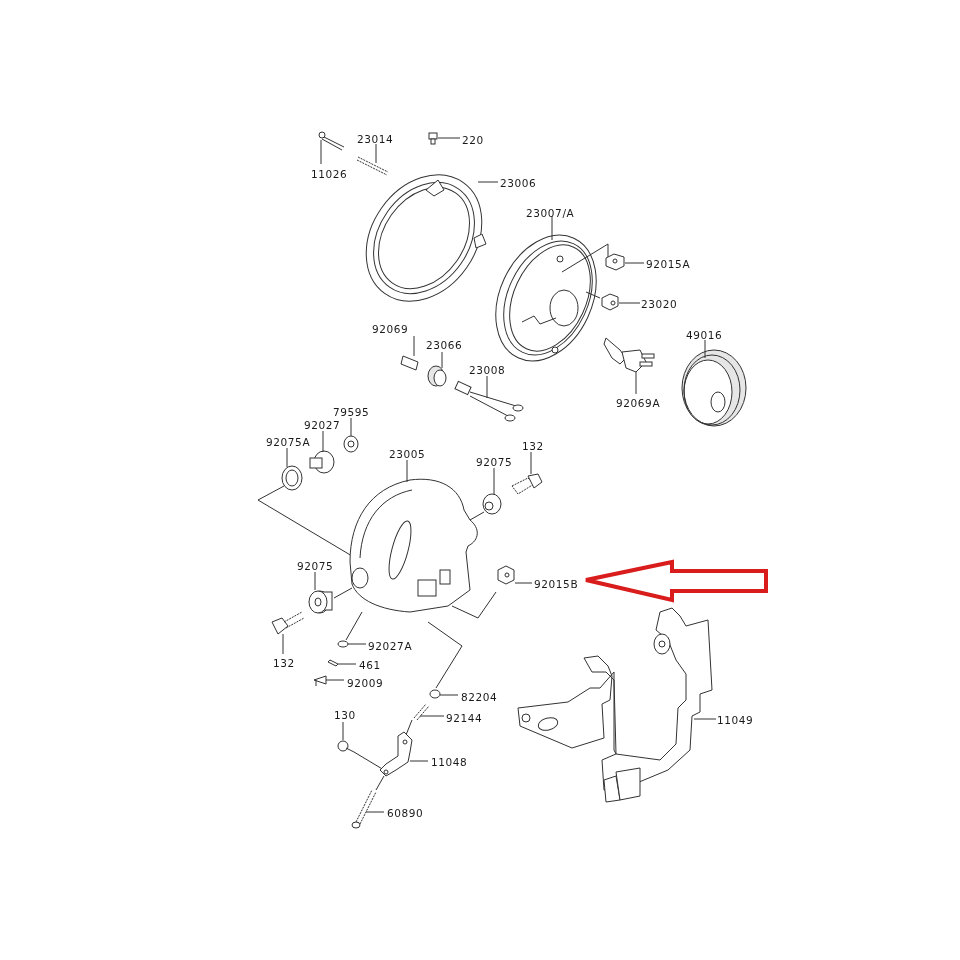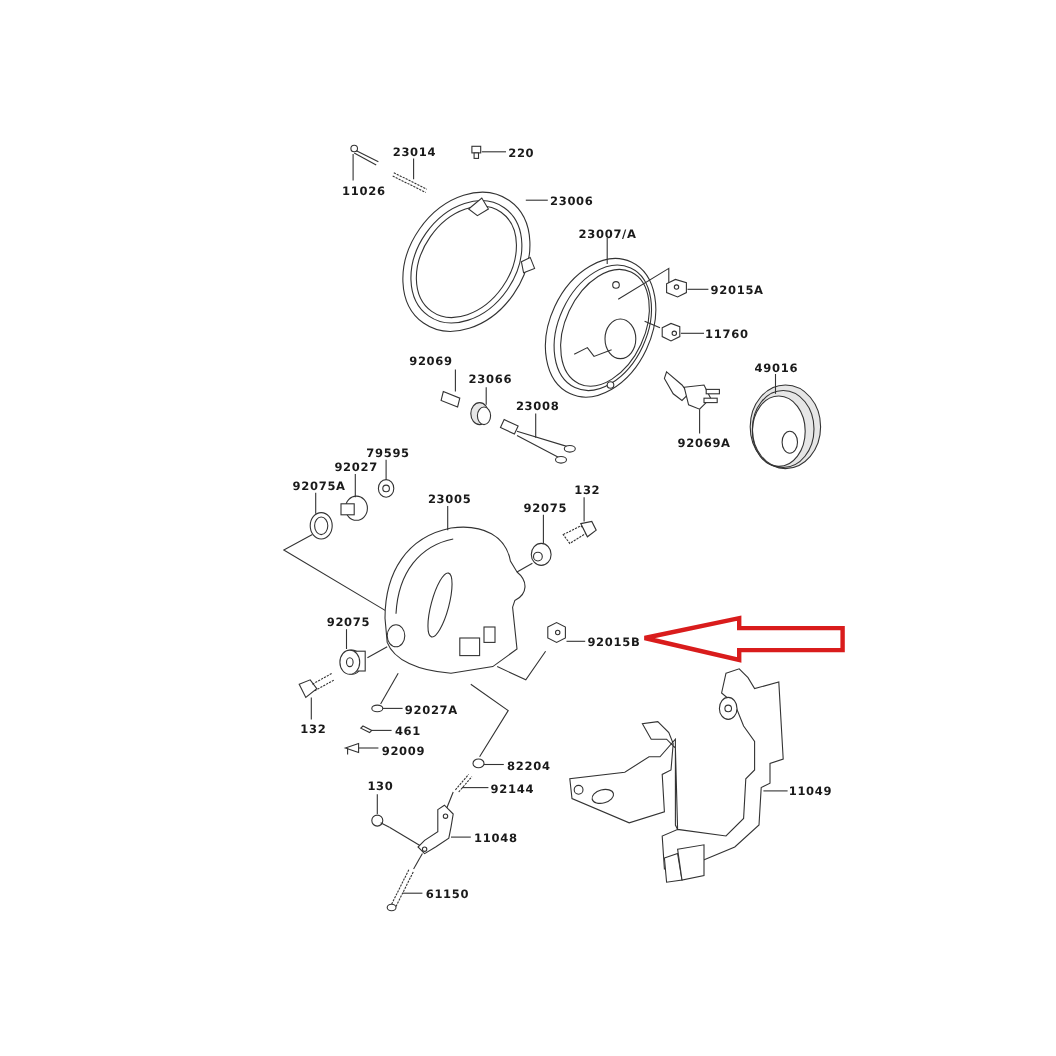--- a/index.html
+++ b/index.html
@@ -1,18 +1,18 @@
 <!DOCTYPE html>
 <html><head>
   <meta charset="utf-8">
   <style>
     html, body { margin: 0; padding: 0; background: #ffffff; }
     body { width: 960px; height: 960px; position: relative; overflow: hidden; font-family: "Liberation Sans", sans-serif; }
     #diagram { position: absolute; left: 0; top: 0; width: 960px; height: 960px; }
-    .part-label { position: absolute; font-family: "DejaVu Sans", sans-serif; font-weight: bold; font-size: 10.5px; letter-spacing: 0.6px; color: #1a1a1a; white-space: nowrap; line-height: 12px; }
+    .part-label { position: absolute; font-family: "DejaVu Sans", sans-serif; font-weight: normal; font-size: 10.5px; letter-spacing: 0.6px; color: #1a1a1a; white-space: nowrap; line-height: 12px; }
     svg .ln { stroke: #333; stroke-width: 1; fill: none; }
     svg .pt { stroke: #333; stroke-width: 1; fill: #ffffff; }
     svg .shade { fill: #e6e6e6; stroke: #333; stroke-width: 1; }
     svg .arrow { fill: none; stroke: #d91c1c; stroke-width: 4; stroke-linejoin: miter; }
   </style>
 </head>
 <body>
 
 <svg id="diagram" viewBox="0 0 960 960" xmlns="http://www.w3.org/2000/svg">
 
@@ -228,21 +228,21 @@
   <path class="arrow" d="M586 580 L672 562 L672 571 L766 571 L766 591 L672 591 L672 600 Z"></path>
 </svg>
 
 <div id="labels">
   <span class="part-label" style="left:311px;top:168px">11026</span>
   <span class="part-label" style="left:357px;top:133px">23014</span>
   <span class="part-label" style="left:462px;top:134px">220</span>
   <span class="part-label" style="left:500px;top:177px">23006</span>
   <span class="part-label" style="left:526px;top:207px">23007/A</span>
   <span class="part-label" style="left:646px;top:258px">92015A</span>
-  <span class="part-label" style="left:641px;top:298px">11760</span>
+  <span class="part-label" style="left:641px;top:298px">23020</span>
   <span class="part-label" style="left:686px;top:329px">49016</span>
   <span class="part-label" style="left:616px;top:397px">92069A</span>
   <span class="part-label" style="left:372px;top:323px">92069</span>
   <span class="part-label" style="left:426px;top:339px">23066</span>
   <span class="part-label" style="left:469px;top:364px">23008</span>
   <span class="part-label" style="left:333px;top:406px">79595</span>
   <span class="part-label" style="left:304px;top:419px">92027</span>
   <span class="part-label" style="left:266px;top:436px">92075A</span>
   <span class="part-label" style="left:389px;top:448px">23005</span>
   <span class="part-label" style="left:522px;top:440px">132</span>
@@ -250,15 +250,15 @@
   <span class="part-label" style="left:297px;top:560px">92075</span>
   <span class="part-label" style="left:534px;top:578px">92015B</span>
   <span class="part-label" style="left:273px;top:657px">132</span>
   <span class="part-label" style="left:368px;top:640px">92027A</span>
   <span class="part-label" style="left:359px;top:659px">461</span>
   <span class="part-label" style="left:347px;top:677px">92009</span>
   <span class="part-label" style="left:461px;top:691px">82204</span>
   <span class="part-label" style="left:446px;top:712px">92144</span>
   <span class="part-label" style="left:334px;top:709px">130</span>
   <span class="part-label" style="left:431px;top:756px">11048</span>
-  <span class="part-label" style="left:387px;top:807px">61150</span>
+  <span class="part-label" style="left:387px;top:807px">60890</span>
   <span class="part-label" style="left:717px;top:714px">11049</span>
 </div>
 
 </body></html>

